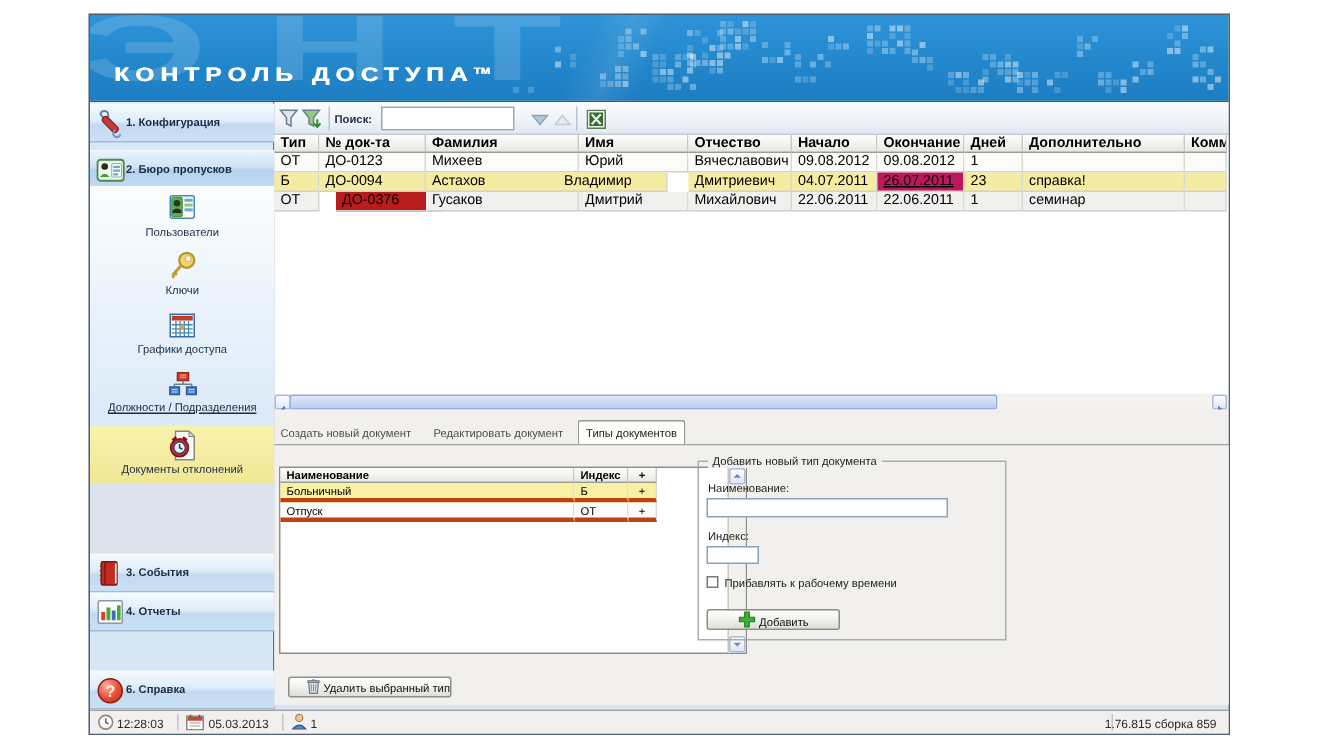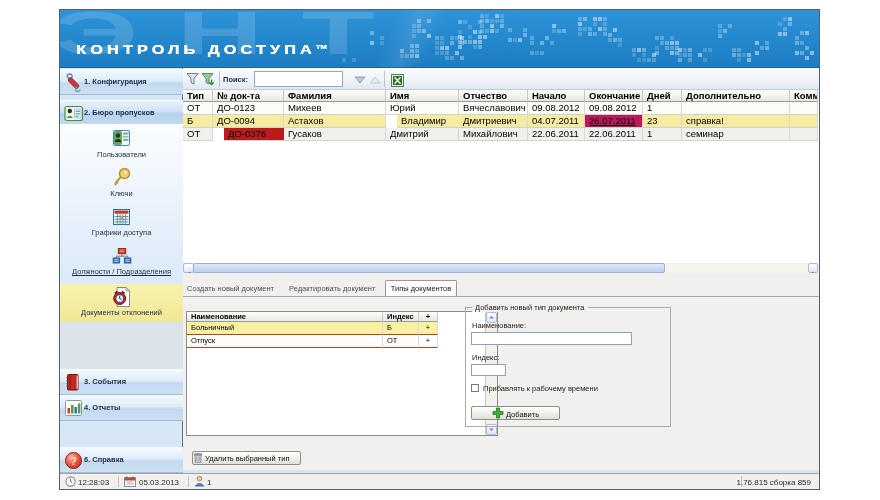--- a/index.html
+++ b/index.html
@@ -26,21 +26,21 @@
 .th{position:absolute;top:0;height:11.5px;background:linear-gradient(180deg,#fdfdfc 0%,#efefea 70%,#e6e6e0 100%);border-bottom:1px solid #9b9b95;border-right:1px solid #c9c9c3;font-size:9.5px;font-weight:bold;color:#000;line-height:11px;padding-left:4px;white-space:nowrap;overflow:hidden;}
 .td{position:absolute;height:13px;border-bottom:1px solid #d2d2cc;border-right:1px solid #d9d9d3;font-size:9.5px;color:#000;line-height:12.5px;padding-left:4px;white-space:nowrap;overflow:hidden;}
 #hscroll{left:123px;top:253px;width:636px;height:10px;background:#f2f1ec;}
 #tabzone{left:123px;top:263px;width:636px;height:197px;background:#f1f0ee;}
 .tabtxt{position:absolute;top:11px;font-size:7.5px;color:#4f4f4a;white-space:nowrap;}
 #activetab{position:absolute;left:202px;top:7px;width:72px;height:16px;background:#fdfdfb;border:1px solid #989892;border-bottom:none;border-radius:2px 2px 0 0;font-size:7.5px;color:#22221e;text-align:center;line-height:16px;}
 #tabline{position:absolute;left:0;top:23px;width:636px;height:1px;background:#a4a49e;}
 #tabcontent{position:absolute;left:0;top:24px;width:636px;height:173px;background:#f1f0ee;}
 #ltbl{position:absolute;left:3px;top:14px;width:312px;height:125px;background:#fff;border:1px solid #8e8e88;}
 .lth{position:absolute;top:0;height:10px;background:linear-gradient(180deg,#fdfdfc,#e8e8e2);border-bottom:1px solid #9b9b95;border-right:1px solid #c9c9c3;font-size:7.5px;font-weight:bold;padding-left:4px;line-height:9px;}
-.ltd{position:absolute;height:13px;border-bottom:1px solid #c2410c;border-right:1px solid #ddddd7;font-size:7.5px;line-height:12px;padding-left:4px;}
+.ltd{position:absolute;height:13px;border-bottom:3px solid #c2410c;border-right:1px solid #ddddd7;font-size:7.5px;line-height:12px;padding-left:4px;}
 #gbox{position:absolute;left:282px;top:10px;width:206px;height:120px;border:1px solid #adada7;}
 #gbox .gt{position:absolute;left:6px;top:-5px;background:#f1f0ee;padding:0 3px;font-size:7.5px;color:#22221e;white-space:nowrap;line-height:9px;}
 .glabel{position:absolute;font-size:7.5px;color:#22221e;white-space:nowrap;}
 .ginput{position:absolute;background:#fff;border:1px solid #8aa2b8;}
 .btn{position:absolute;background:linear-gradient(180deg,#fefefe 0%,#f1f1ed 50%,#dfdfd7 100%);border:1px solid #8e8e88;border-radius:2px;font-size:7.5px;color:#111;}
 #status{left:0;top:463px;width:759px;height:16px;background:#f1f0ee;border-top:1px solid #a3a39d;font-size:8px;color:#2a2a2a;}
 #status .stx{position:absolute;top:3.5px;}
 .ssep{position:absolute;top:2px;width:1px;height:11px;background:#c4c4be;}
 </style></head>
 <body>
@@ -388,21 +388,21 @@
 <div class="td" style="left:203px;top:11.5px;width:73px;background:#fbfbfa;">Юрий</div>
 <div class="td" style="left:276px;top:11.5px;width:69px;background:#fbfbfa;">Вячеславович</div>
 <div class="td" style="left:345px;top:11.5px;width:57px;background:#fbfbfa;">09.08.2012</div>
 <div class="td" style="left:402px;top:11.5px;width:58px;background:#fbfbfa;">09.08.2012</div>
 <div class="td" style="left:460px;top:11.5px;width:39px;background:#fbfbfa;">1</div>
 <div class="td" style="left:499px;top:11.5px;width:108px;background:#fbfbfa;"></div>
 <div class="td" style="left:607px;top:11.5px;width:28px;background:#fbfbfa;"></div>
 <div class="td" style="left:0px;top:24.5px;width:30px;background:#f5eca2;">Б</div>
 <div class="td" style="left:30px;top:24.5px;width:71px;background:#f5eca2;">ДО-0094</div>
 <div class="td" style="left:101px;top:24.5px;width:102px;background:#f5eca2;">Астахов</div>
-<div class="td" style="left:214px;top:24.5px;width:73px;background:#f5eca2;">Владимир</div>
+<div class="td" style="left:189px;top:24.5px;width:73px;background:#f5eca2;">Владимир</div>
 <div class="td" style="left:276px;top:24.5px;width:69px;background:#f5eca2;">Дмитриевич</div>
 <div class="td" style="left:345px;top:24.5px;width:57px;background:#f5eca2;">04.07.2011</div>
 <div class="td" style="left:402px;top:24.5px;width:58px;background:#be185d;text-decoration:underline;">26.07.2011</div>
 <div class="td" style="left:460px;top:24.5px;width:39px;background:#f5eca2;">23</div>
 <div class="td" style="left:499px;top:24.5px;width:108px;background:#f5eca2;">справка!</div>
 <div class="td" style="left:607px;top:24.5px;width:28px;background:#f5eca2;"></div>
 <div class="td" style="left:0px;top:37.5px;width:30px;background:#f0f0ee;">ОТ</div>
 <div class="td" style="left:30px;top:37.5px;width:71px;background:#b91c1c;margin-left:11px;">ДО-0376</div>
 <div class="td" style="left:101px;top:37.5px;width:102px;background:#f0f0ee;">Гусаков</div>
 <div class="td" style="left:203px;top:37.5px;width:73px;background:#f0f0ee;">Дмитрий</div>
@@ -447,21 +447,21 @@
                 <path d="M2 5.5 L4.5 3 L7 5.5 Z" fill="#7086b8"></path>
               </svg>
             </div>
 <div style="position:absolute;left:0;bottom:0;width:11px;height:11px;background:linear-gradient(180deg,#fdfdff,#dfe6f5);border:1px solid #aebadc;border-radius:2px;">
 <svg width="9" height="9" style="position:absolute;left:0;top:0;">
                 <path d="M2 3.5 L4.5 6 L7 3.5 Z" fill="#7086b8"></path>
               </svg>
             </div>
 </div>
    </div>
-   <div class="btn" style="left:9px;top:154px;width:109px;height:14px;line-height:13px;text-align:left;"><svg width="10" height="11" viewBox="0 0 10 11" style="vertical-align:-2px;">
+   <div class="btn" style="left:9px;top:154px;width:109px;height:14px;line-height:13px;text-align:right;"><svg width="10" height="11" viewBox="0 0 10 11" style="vertical-align:-2px;">
 <path d="M1.8 3 H8.2 L7.6 10.3 H2.4 Z" fill="#d8dde4" stroke="#6d7a88" stroke-width="0.8"></path>
 <rect x="1.2" y="1.8" width="7.6" height="1.2" fill="#aab4c0" stroke="#6d7a88" stroke-width="0.6"></rect>
 <path d="M3.6 1.8 Q5 0.6 6.4 1.8" fill="none" stroke="#6d7a88" stroke-width="0.8"></path>
 <path d="M3.6 4.4 V8.8 M5 4.4 V8.8 M6.4 4.4 V8.8" stroke="#8a95a2" stroke-width="0.7"></path>
 </svg> Удалить выбранный тип</div>
    <div id="gbox">
     <div class="gt">Добавить новый тип документа</div>
     <div class="glabel" style="left:6px;top:13px;">Наименование:</div>
     <div class="ginput" style="left:5px;top:24px;width:161px;height:13px;"></div>
     <div class="glabel" style="left:6px;top:45px;">Индекс:</div>

